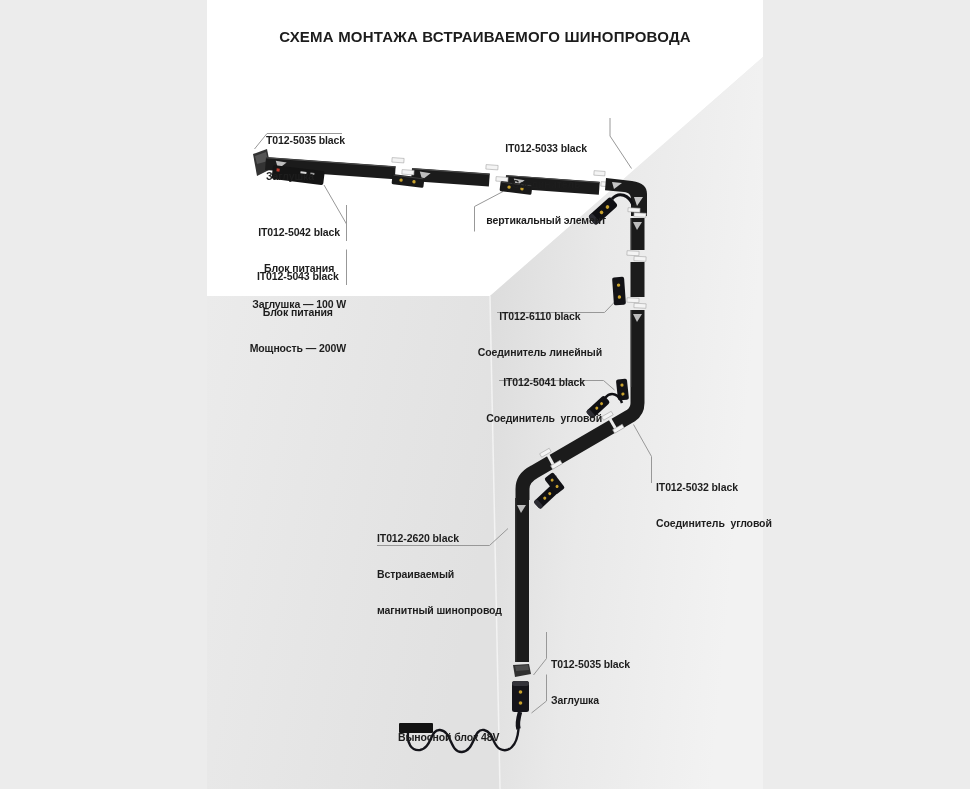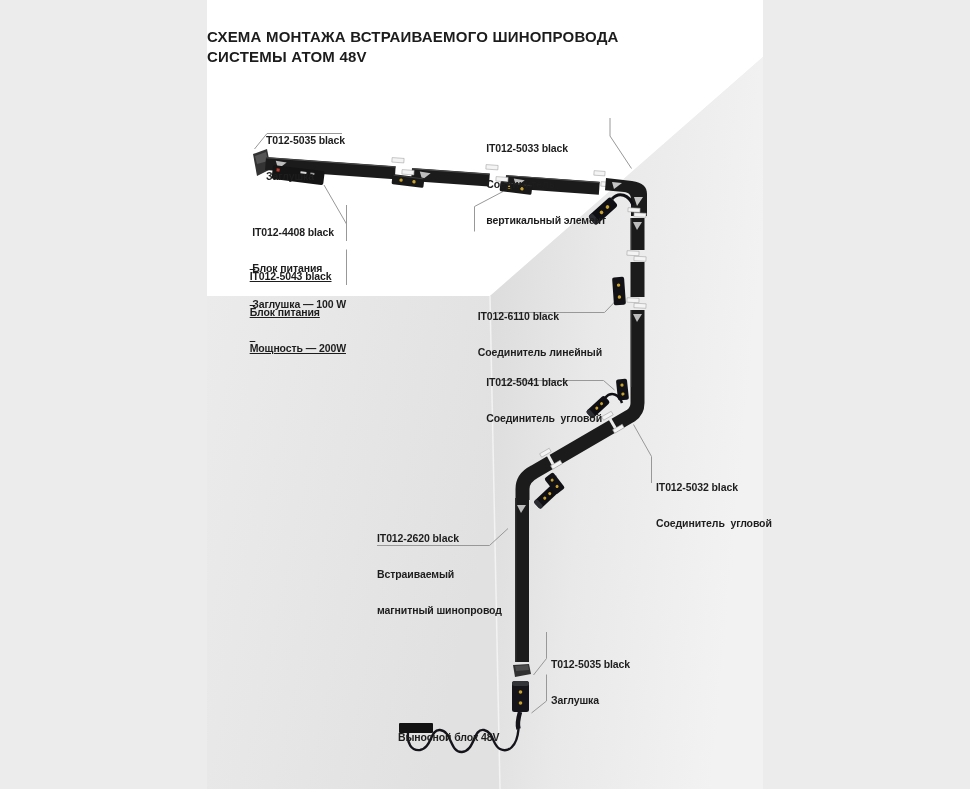--- a/index.html
+++ b/index.html
@@ -1,23 +1,23 @@
 <!DOCTYPE html>
 <html><head>
 <meta charset="utf-8">
 <style>
   html,body{margin:0;padding:0;background:#ececec;}
   .stage{position:relative;width:970px;height:789px;background:#ececec;overflow:hidden;
          font-family:"Liberation Sans",sans-serif;}
   .stage svg{position:absolute;left:0;top:0;}
   .lbl{position:absolute;font-size:10.5px;line-height:12px;font-weight:600;color:#1d1d1d;
        letter-spacing:-0.1px;white-space:pre;}
-  .lbl.r{text-align:left;}
+  .lbl.r{text-align:center;}
   .ln{display:block;}
-  .ttl{position:absolute;left:207px;width:556px;color:#1c1c1c;
+  .ttl{position:absolute;left:207px;width:556px;text-align:center;color:#1c1c1c;
        font-size:15px;line-height:20px;font-weight:600;letter-spacing:.2px;white-space:pre;}
 </style>
 </head>
 <body>
 
 <div class="stage">
 
 <svg width="970" height="789" viewBox="0 0 970 789">
   <defs>
     <linearGradient id="gradRight" x1="0" y1="0" x2="1" y2="0.25">
@@ -193,34 +193,33 @@
     <use href="#spot" transform="translate(546,497) rotate(-43) scale(0.85)"></use>
     <g transform="rotate(-38 555 483)">
       <rect x="549" y="473" width="11" height="20" rx="2" fill="#121216"></rect>
       <circle cx="554.5" cy="479" r="1.5" fill="#c9a22e"></circle>
       <circle cx="554.5" cy="487" r="1.5" fill="#c9a22e"></circle>
     </g>
   </g>
 </svg>
 
 <div class="ttl" style="top:27px;">СХЕМА МОНТАЖА ВСТРАИВАЕМОГО ШИНОПРОВОДА</div>
-<div class="ttl" style="top:47px;">СИСТЕМЫ АТОМ 48V</div>
 
 <div class="lbl" style="left:266px;top:110px;">
   <span class="ln">T012-5035 black</span>
   <span class="ln">Заглушка</span>
 </div>
 
 <div class="lbl r" style="right:624px;top:202px;">
-  <span class="ln">IT012-4408 black</span>
+  <span class="ln">IT012-5042 black</span>
   <span class="ln">Блок питания</span>
   <span class="ln">Заглушка — 100 W</span>
 </div>
 
-<div class="lbl r" style="right:624px;top:246px;text-decoration:underline;">
+<div class="lbl r" style="right:624px;top:246px;">
   <span class="ln">IT012-5043 black</span>
   <span class="ln">Блок питания</span>
   <span class="ln">Мощность — 200W</span>
 </div>
 
 
 <div class="lbl r" style="right:364px;top:118px;">
   <span class="ln">IT012-5033 black</span>
   <span class="ln">Соединитель</span>
   <span class="ln">вертикальный элемент</span>

